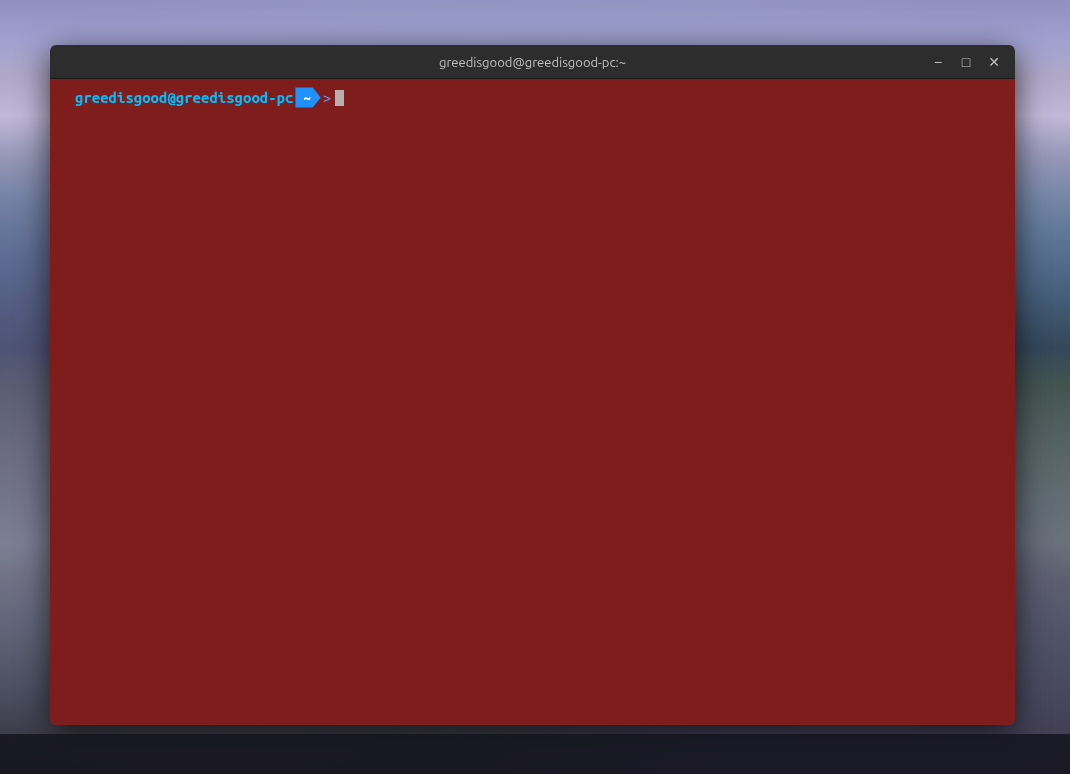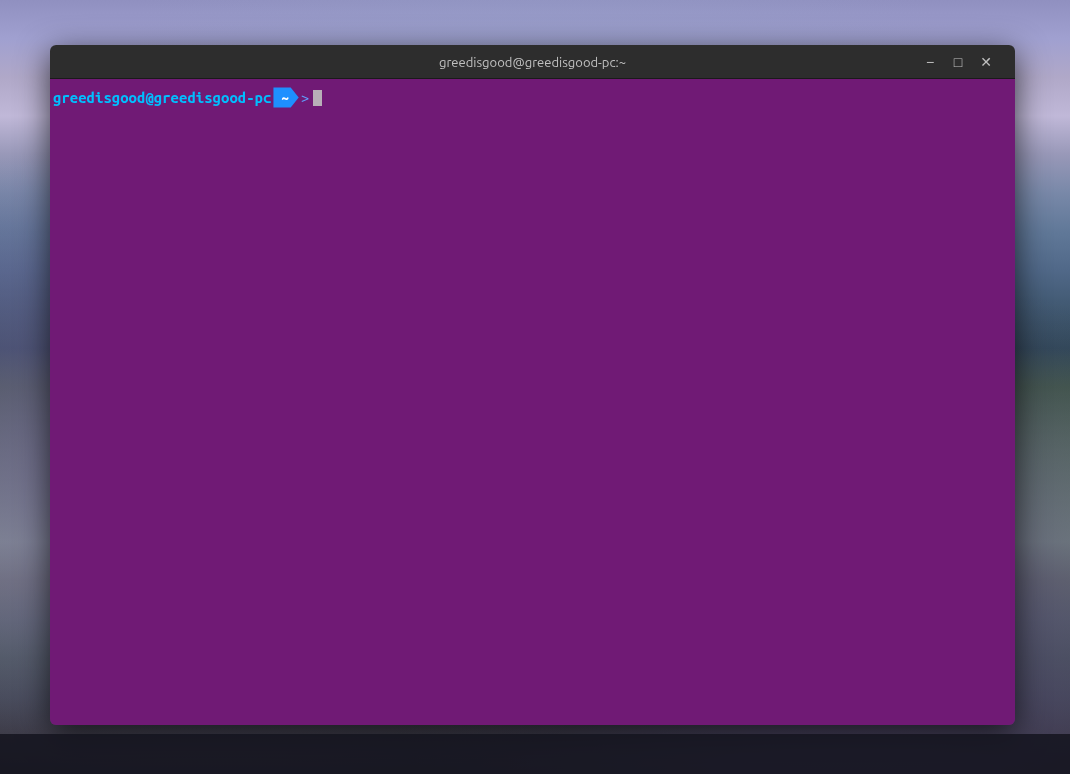--- a/index.html
+++ b/index.html
@@ -90,21 +90,21 @@
       flex-direction: column;
       z-index: 5;
     }
 
     .title-bar {
       background: #2d2d2d;
       height: 34px;
       display: flex;
       align-items: center;
       justify-content: space-between;
-      padding: 0 16px;
+      padding: 0 8px;
       flex-shrink: 0;
       border-bottom: 1px solid #1a1a1a;
     }
 
     .title-bar-title {
       color: #c0c0c0;
       font-size: 13px;
       font-family: 'Ubuntu', sans-serif;
       position: absolute;
       left: 50%;
@@ -144,23 +144,23 @@
     .menu-item {
       color: #c8c8c8;
       font-size: 13px;
       padding: 4px 10px;
       cursor: pointer;
       border-radius: 3px;
       font-family: 'Ubuntu', sans-serif;
     }
 
     .terminal-body {
-      background: #701a75;
+      background: #7f1d1d;
       flex: 1;
-      padding: 8px 3px;
+      padding: 8px 25px;
       overflow: hidden;
       position: relative;
       cursor: text;
     }
 
     .prompt-line {
       display: flex;
       align-items: center;
       font-family: 'Ubuntu Mono', 'Courier New', monospace;
       font-size: 15px;

